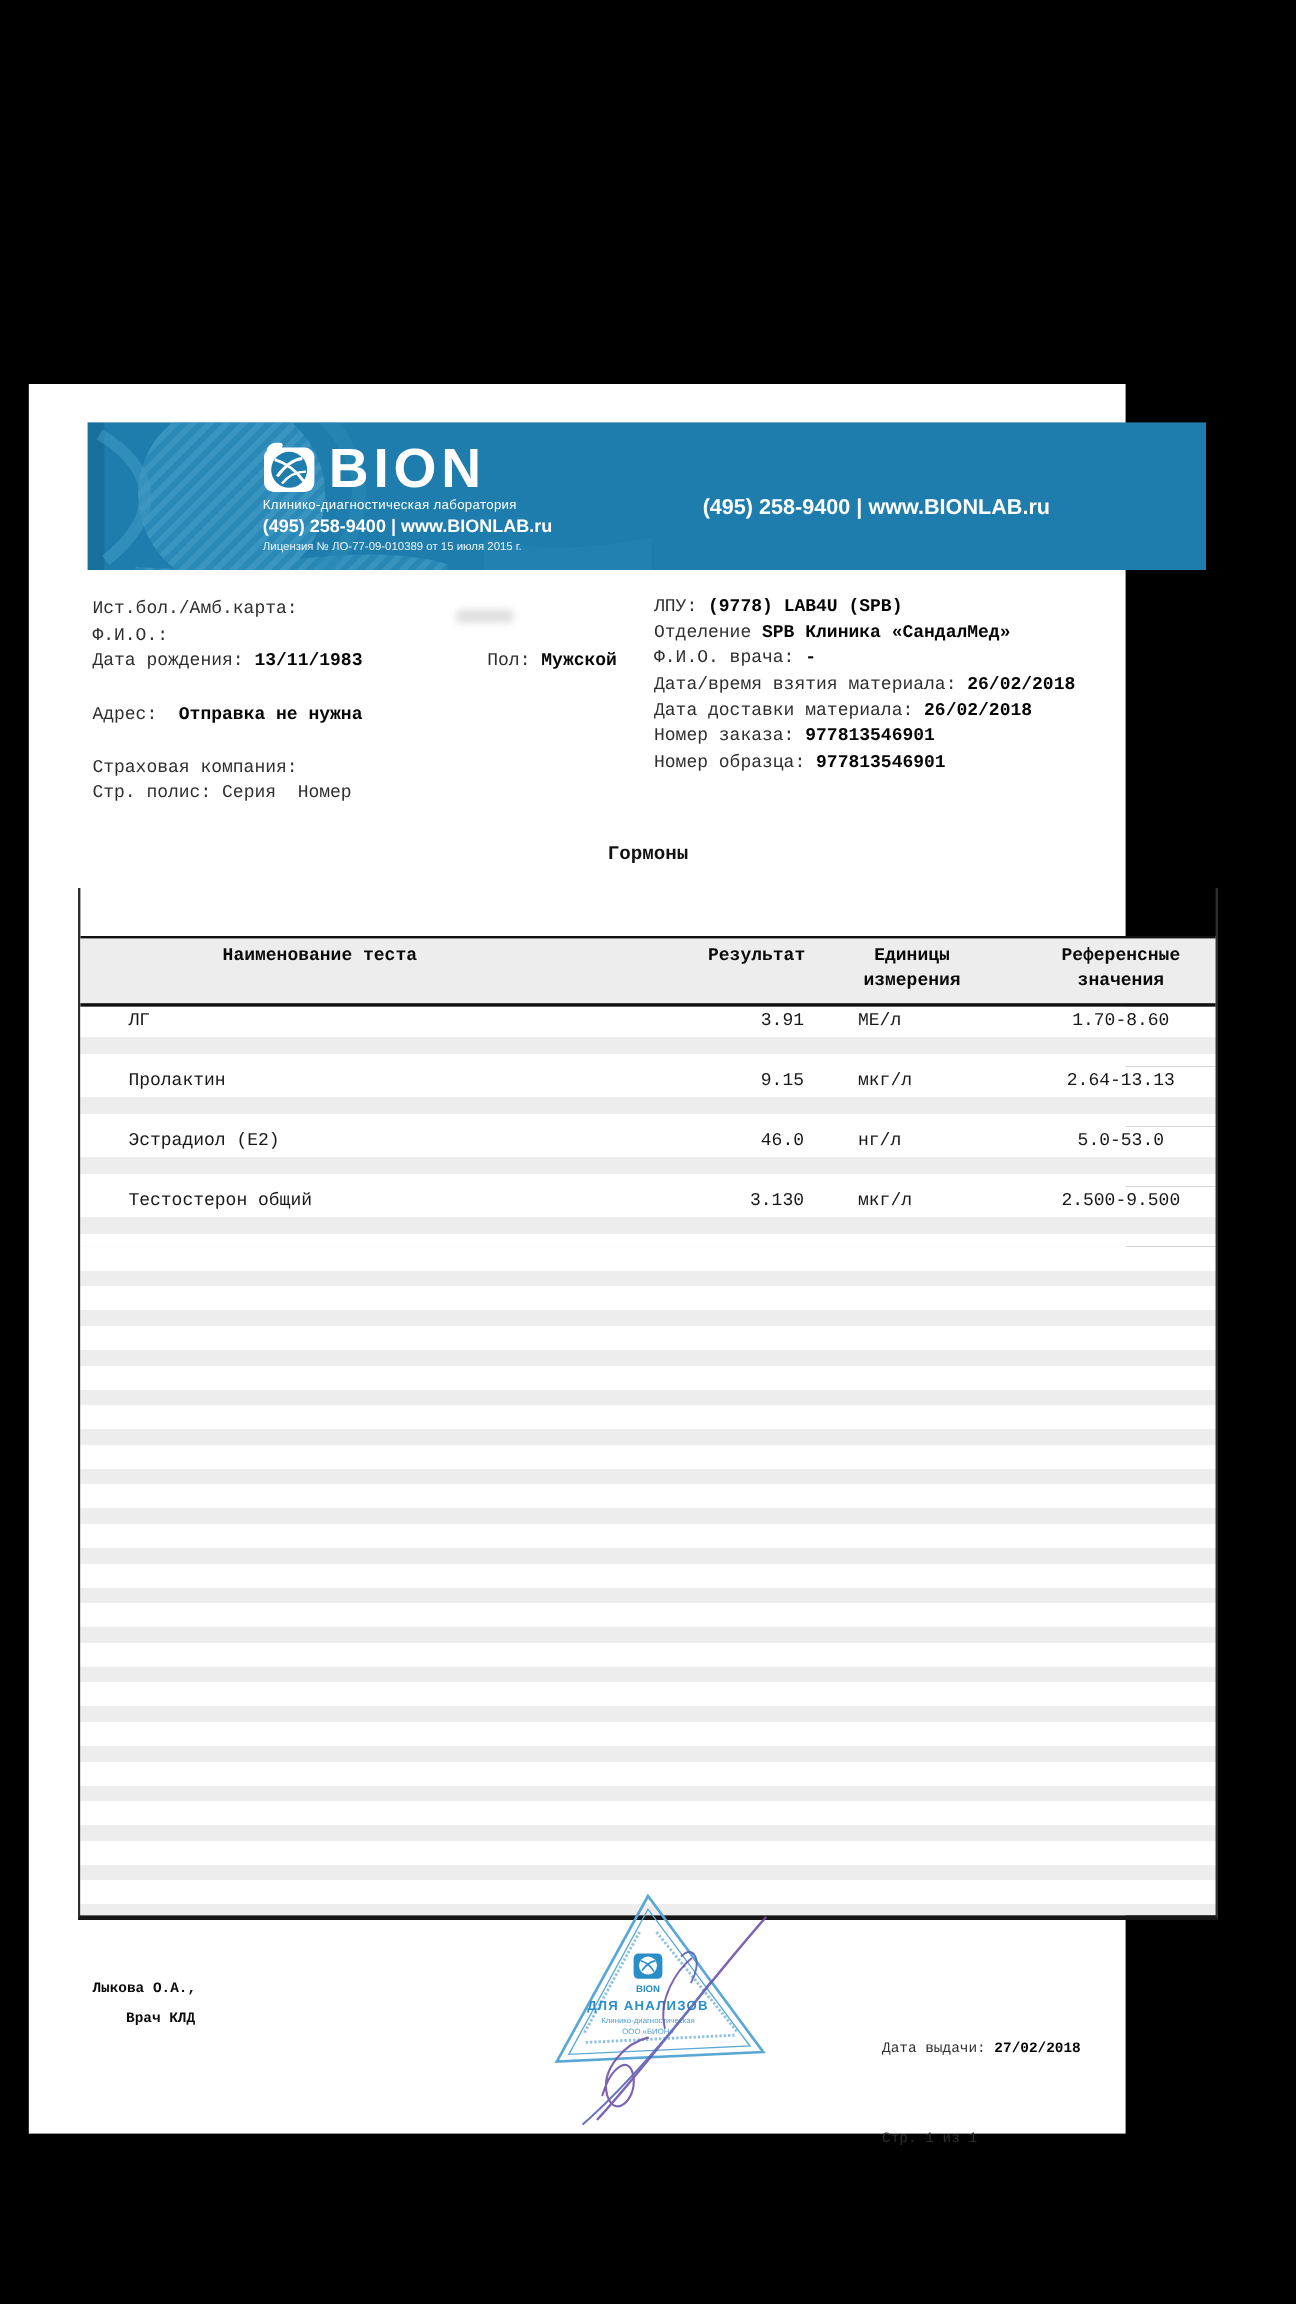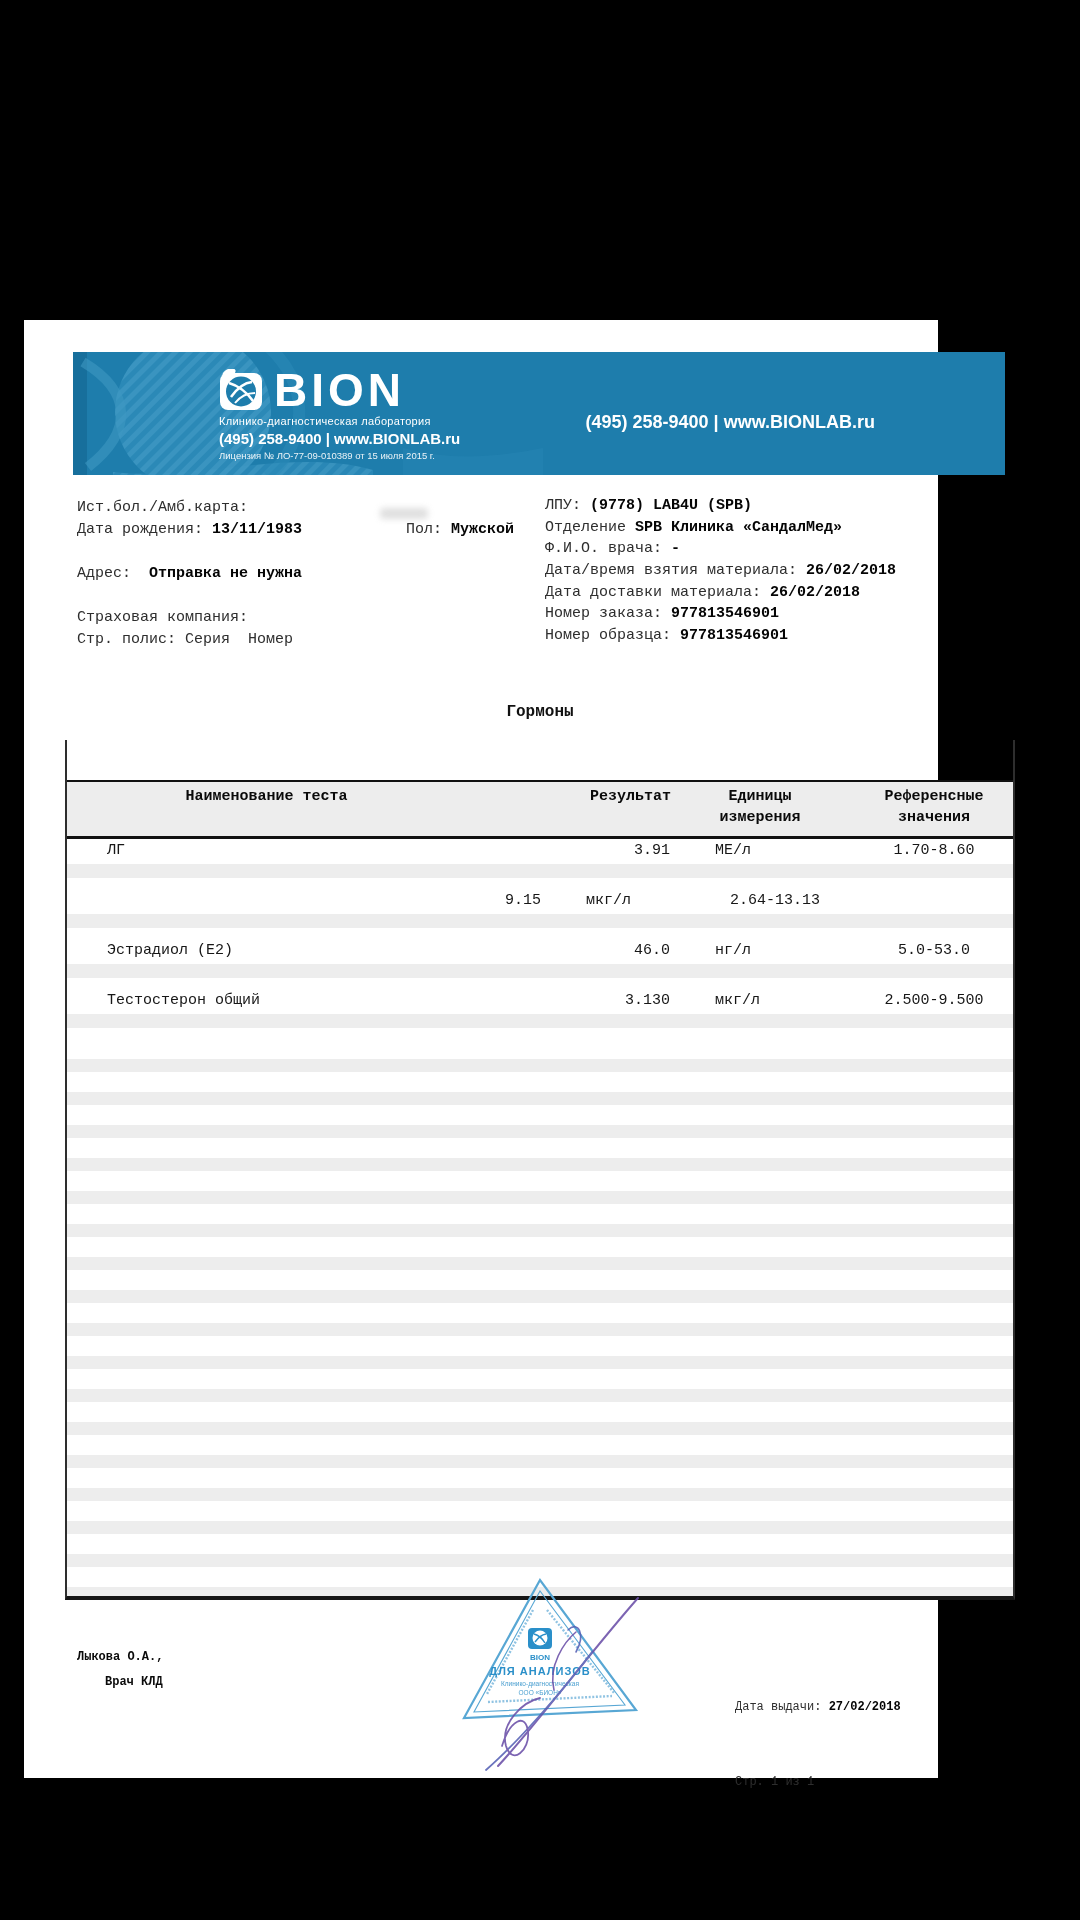--- a/index.html
+++ b/index.html
@@ -85,20 +85,21 @@
       <span class="tagline">Клинико-диагностическая лаборатория</span>
       <span class="banner-phone">(495) 258-9400 | www.BIONLAB.ru</span>
       <span class="banner-license">Лицензия № ЛО-77-09-010389 от 15 июля 2015 г.</span>
     </div>
 
     <span class="banner-contact">(495) 258-9400 | www.BIONLAB.ru</span>
   </div>
 
   <div class="info-left">
     <div class="line"><span>Ист.бол./Амб.карта:</span></div>
+    <div class="line"><span>Ф.И.О.:</span></div>
     <div class="line"><span>Дата рождения: </span><span class="b">13/11/1983</span><span class="sexgap"></span><span>Пол: </span><span class="b">Мужской</span></div>
     <div class="sp"></div>
     <div class="line"><span>Адрес:  </span><span class="b">Отправка не нужна</span></div>
     <div class="sp"></div>
     <div class="line"><span>Страховая компания:</span></div>
     <div class="line"><span>Стр. полис: </span><span>Серия  Номер</span></div>
   </div>
 
   <div class="smudge"></div>
 
@@ -132,20 +133,21 @@
       </div>
     </div>
 
     <div class="t-row">
       <div class="c-name">ЛГ</div>
       <div class="c-res">3.91</div>
       <div class="c-units">МЕ/л</div>
       <div class="c-ref">1.70-8.60</div>
     </div>
     <div class="t-row">
+      <div class="c-name">Пролактин</div>
       <div class="c-res">9.15</div>
       <div class="c-units">мкг/л</div>
       <div class="c-ref">2.64-13.13</div>
     </div>
     <div class="t-row">
       <div class="c-name">Эстрадиол (E2)</div>
       <div class="c-res">46.0</div>
       <div class="c-units">нг/л</div>
       <div class="c-ref">5.0-53.0</div>
     </div>

